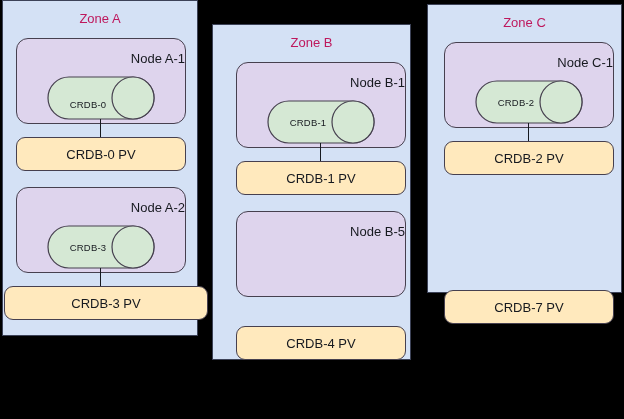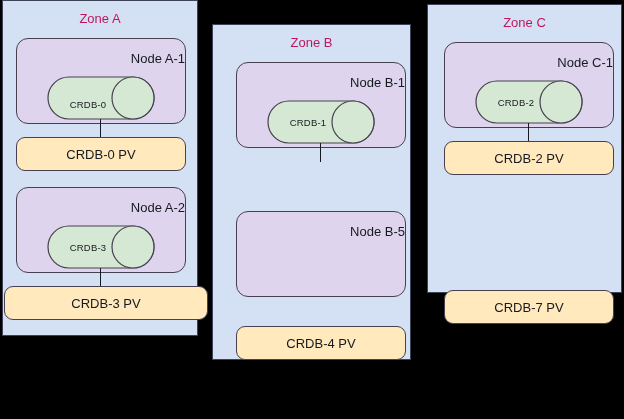--- a/index.html
+++ b/index.html
@@ -158,20 +158,21 @@
         <svg width="108" height="44" viewBox="0 0 108 44">
           <path d="M 22 1 L 86 1 A 21 21 0 0 1 86 43 L 22 43 A 21 21 0 0 1 22 1 Z" fill="#d5e8d4" stroke="#46404f" stroke-width="1.2"></path>
           <ellipse cx="86" cy="22" rx="21" ry="21" fill="#d5e8d4" stroke="#46404f" stroke-width="1.2"></ellipse>
         </svg>
         <div class="cyl-label">CRDB-1</div>
       </div>
     </div>
 
     <div class="connector" style="left:107px; top:118px; height:19px;"></div>
 
+    <div class="pv" style="left:23px; top:136px; width:170px; height:34px;">CRDB-1 PV</div>
 
     <div class="node" style="left:23px; top:186px; width:170px; height:86px;">
       <div class="node-title">Node B-5</div>
     </div>
 
     <div class="pv" style="left:23px; top:301px; width:170px; height:34px;">CRDB-4 PV</div>
   </div>
 
   <div class="zone" style="left:427px; top:4px; width:195px; height:289px;text-decoration:underline;">
     <div class="zone-title">Zone C</div>

